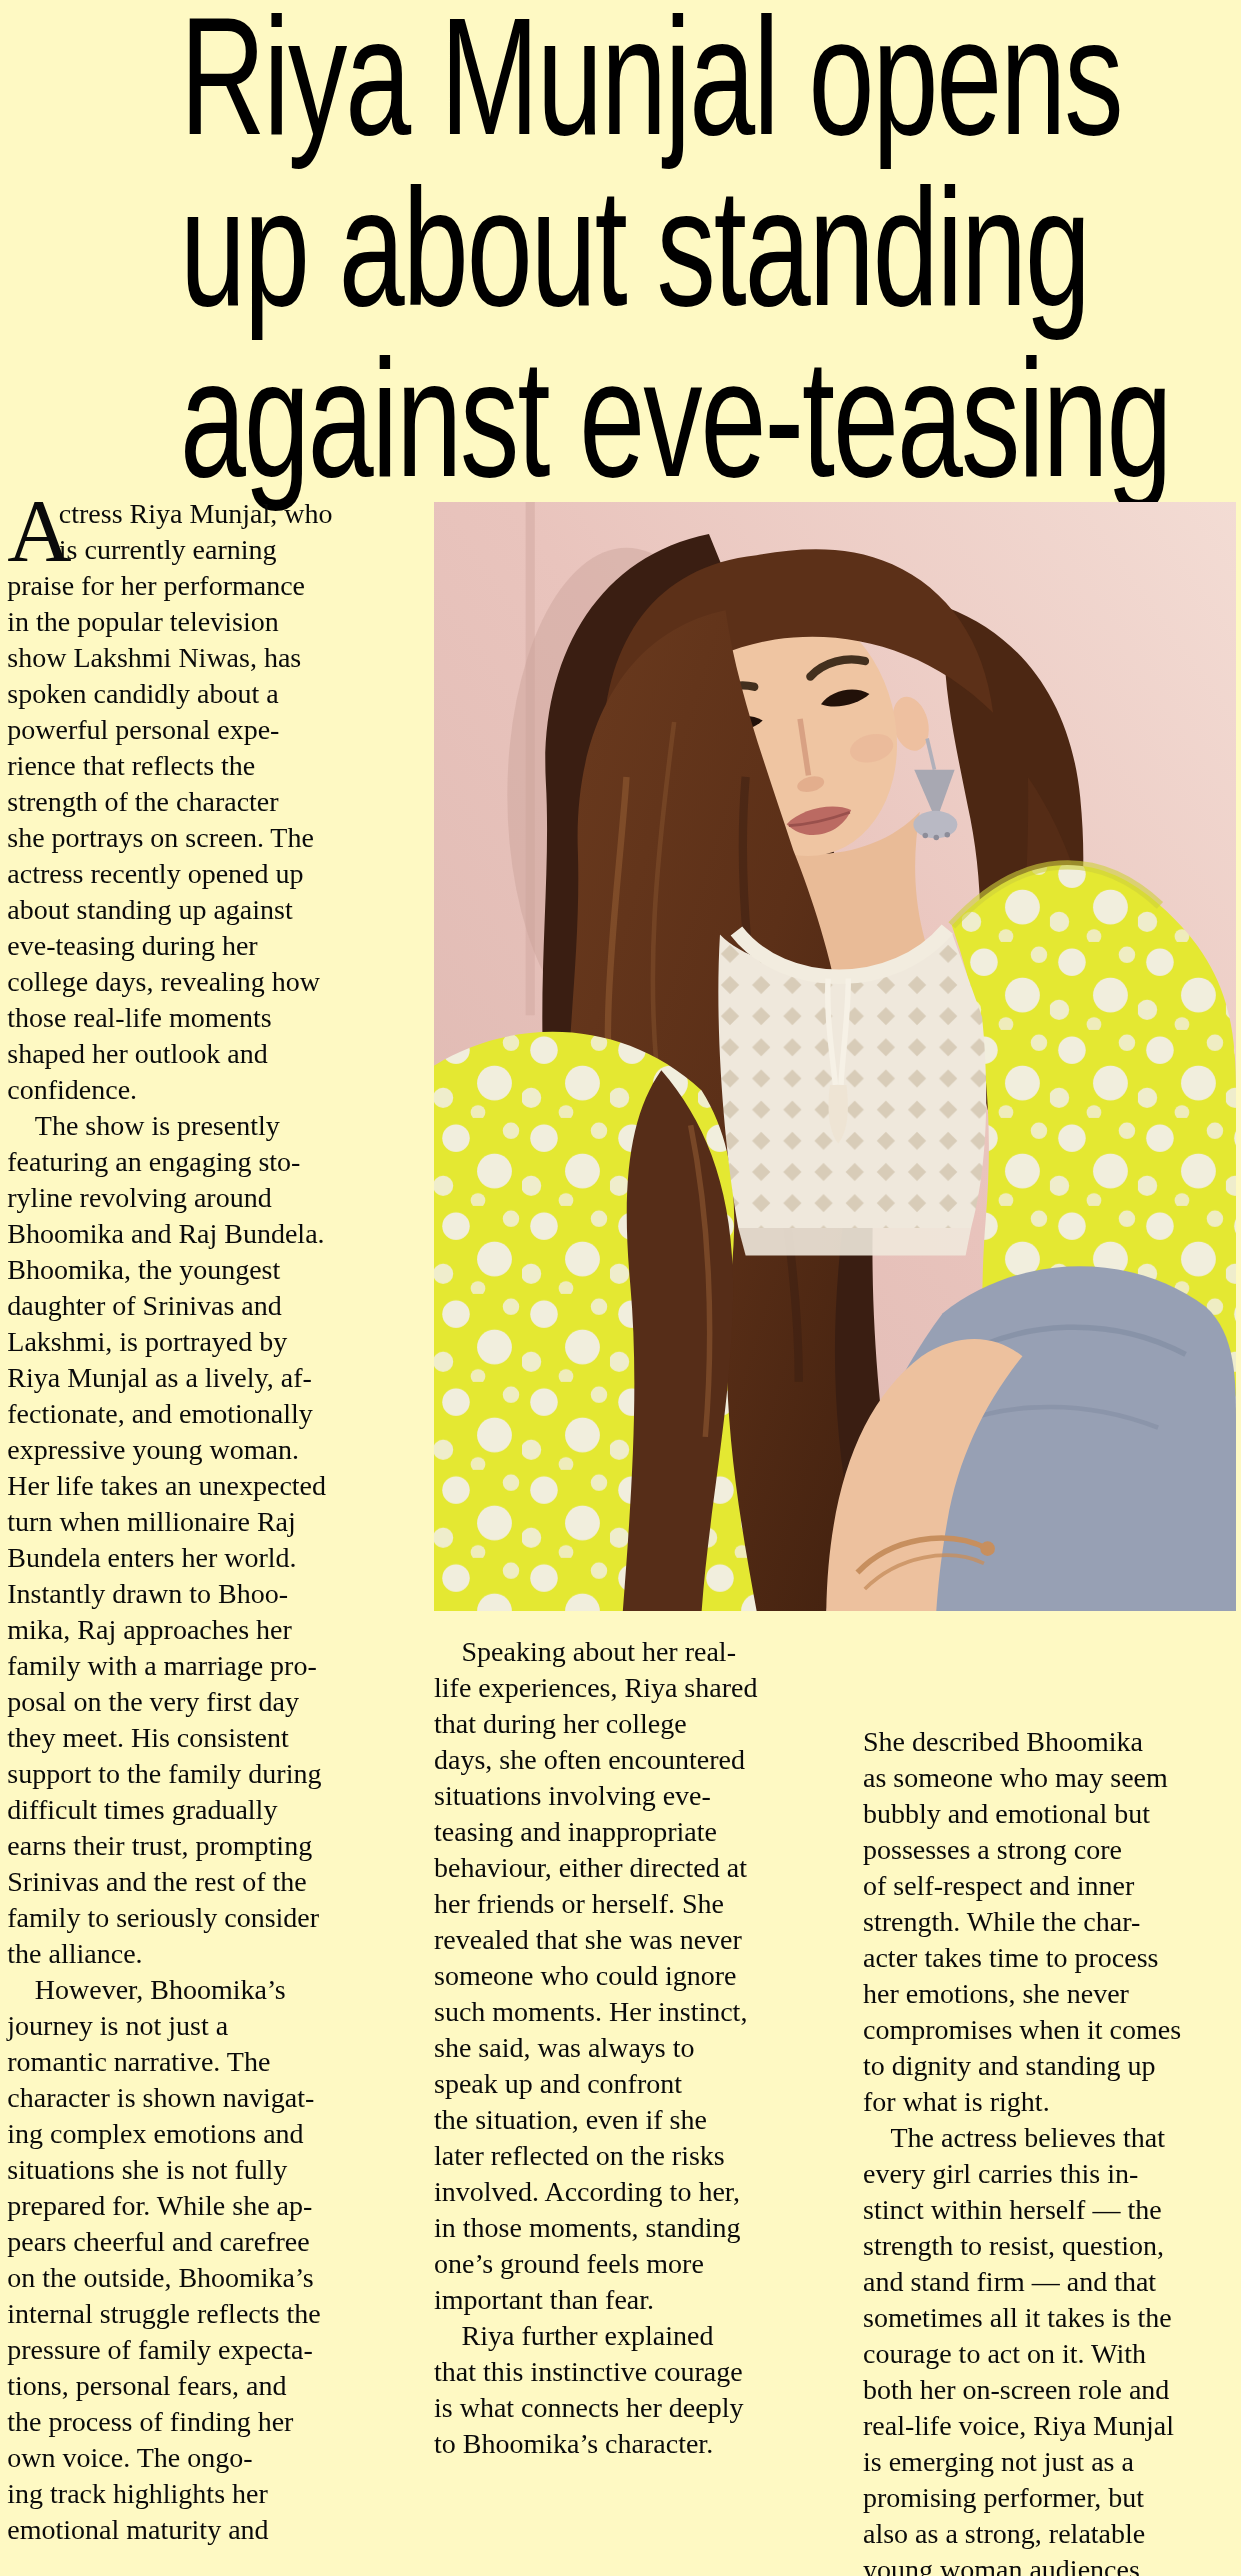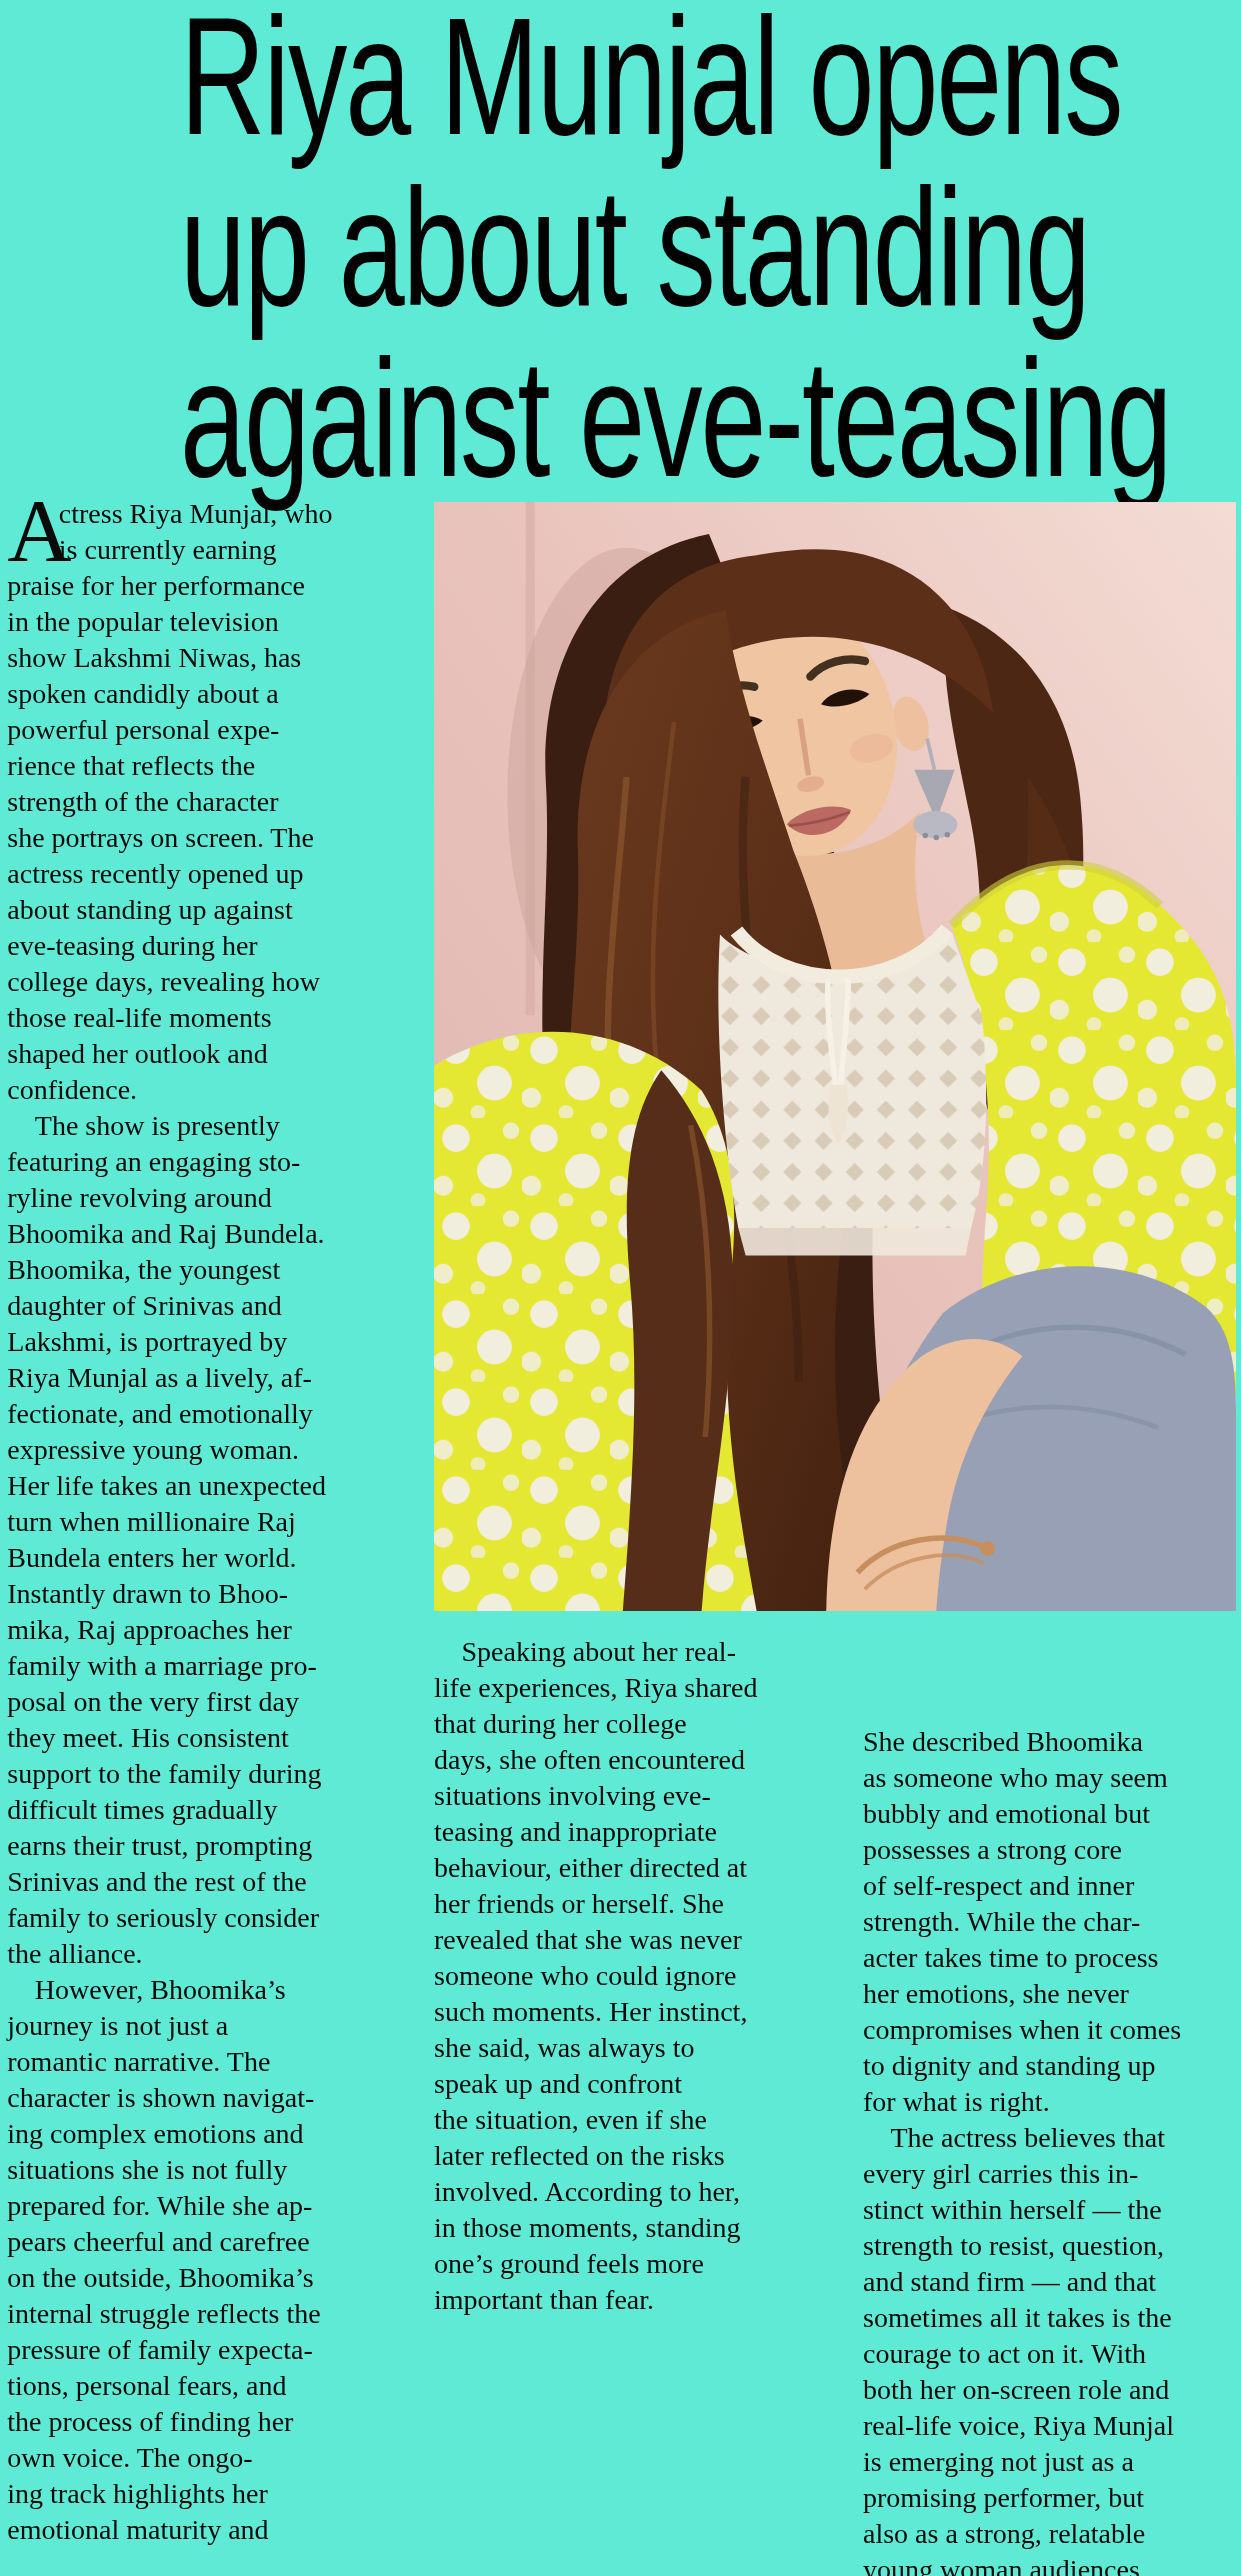--- a/index.html
+++ b/index.html
@@ -1,17 +1,17 @@
 <!DOCTYPE html>
 <html style="font-size:14.7px"><head>
 <meta charset="utf-8">
 <style>
   *{margin:0;padding:0;box-sizing:border-box}
   html,body{background:#ffffff}
-  .page{position:relative;width:1241px;height:2576px;background:#5eead4;overflow:hidden;
+  .page{position:relative;width:1241px;height:2576px;background:#fef9c3;overflow:hidden;
         font-family:"Liberation Serif","DejaVu Serif",serif;color:#0a0a0a}
   .headline{position:absolute;top:-9.2px;left:0;width:100%;text-align:center;
             font-family:"Liberation Sans","DejaVu Sans",sans-serif;font-weight:400;
             font-size:167px;line-height:171px;letter-spacing:-2.8px;color:#000}
   .hl-line{transform:scaleX(0.71);transform-origin:50% 50%;white-space:nowrap}
   .col{position:absolute;font-size:28px;line-height:36px;white-space:nowrap}
   .col1{left:7.3px;top:496px;width:385px}
   .col2{left:434px;top:1634px;width:374px}
   .col3{left:863px;top:1724px;width:376px}
   .para{margin:0}
@@ -127,20 +127,21 @@
     </svg>
   </div>
 
   <section class="col col1">
       <p class="para"><span class="dropcap">A</span>ctress Riya Munjal, who<br>is currently earning<br>praise for her performance<br>in the popular television<br>show Lakshmi Niwas, has<br>spoken candidly about a<br>powerful personal expe-<br>rience that reflects the<br>strength of the character<br>she portrays on screen. The<br>actress recently opened up<br>about standing up against<br>eve-teasing during her<br>college days, revealing how<br>those real-life moments<br>shaped her outlook and<br>confidence.</p>
       <p class="para indent">The show is presently<br>featuring an engaging sto-<br>ryline revolving around<br>Bhoomika and Raj Bundela.<br>Bhoomika, the youngest<br>daughter of Srinivas and<br>Lakshmi, is portrayed by<br>Riya Munjal as a lively, af-<br>fectionate, and emotionally<br>expressive young woman.<br>Her life takes an unexpected<br>turn when millionaire Raj<br>Bundela enters her world.<br>Instantly drawn to Bhoo-<br>mika, Raj approaches her<br>family with a marriage pro-<br>posal on the very first day<br>they meet. His consistent<br>support to the family during<br>difficult times gradually<br>earns their trust, prompting<br>Srinivas and the rest of the<br>family to seriously consider<br>the alliance.</p>
       <p class="para indent">However, Bhoomika’s<br>journey is not just a<br>romantic narrative. The<br>character is shown navigat-<br>ing complex emotions and<br>situations she is not fully<br>prepared for. While she ap-<br>pears cheerful and carefree<br>on the outside, Bhoomika’s<br>internal struggle reflects the<br>pressure of family expecta-<br>tions, personal fears, and<br>the process of finding her<br>own voice. The ongo-<br>ing track highlights her<br>emotional maturity and</p>
     </section>
   <section class="col col2">
       <p class="para indent">Speaking about her real-<br>life experiences, Riya shared<br>that during her college<br>days, she often encountered<br>situations involving eve-<br>teasing and inappropriate<br>behaviour, either directed at<br>her friends or herself. She<br>revealed that she was never<br>someone who could ignore<br>such moments. Her instinct,<br>she said, was always to<br>speak up and confront<br>the situation, even if she<br>later reflected on the risks<br>involved. According to her,<br>in those moments, standing<br>one’s ground feels more<br>important than fear.</p>
+      <p class="para indent">Riya further explained<br>that this instinctive courage<br>is what connects her deeply<br>to Bhoomika’s character.</p>
     </section>
   <section class="col col3">
       <p class="para">She described Bhoomika<br>as someone who may seem<br>bubbly and emotional but<br>possesses a strong core<br>of self-respect and inner<br>strength. While the char-<br>acter takes time to process<br>her emotions, she never<br>compromises when it comes<br>to dignity and standing up<br>for what is right.</p>
       <p class="para indent">The actress believes that<br>every girl carries this in-<br>stinct within herself — the<br>strength to resist, question,<br>and stand firm — and that<br>sometimes all it takes is the<br>courage to act on it. With<br>both her on-screen role and<br>real-life voice, Riya Munjal<br>is emerging not just as a<br>promising performer, but<br>also as a strong, relatable<br>young woman audiences<br>can connect with beyond<br>the screen.</p>
     </section>
 
 </div>
 
 
 </body></html>

